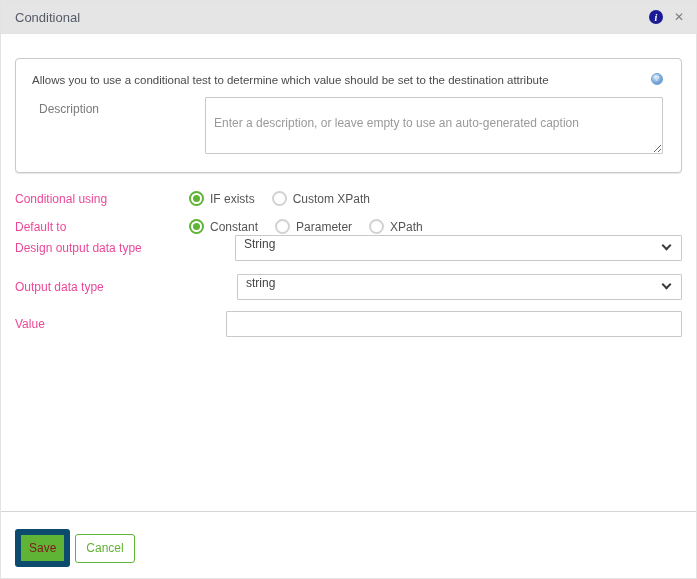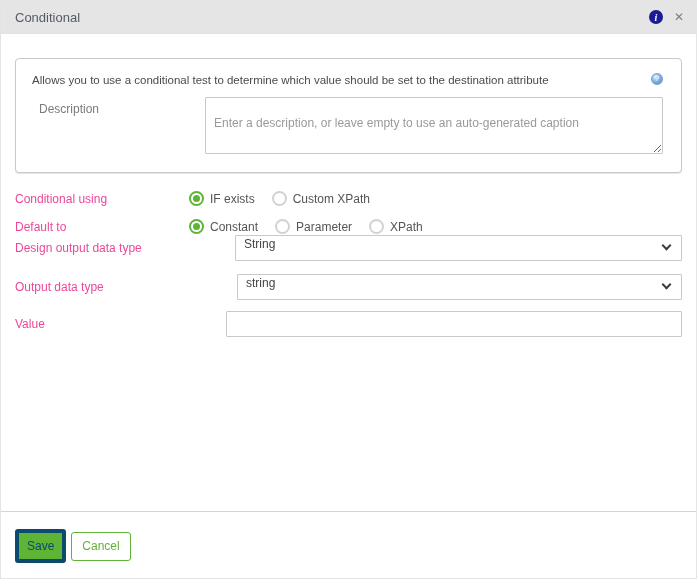--- a/index.html
+++ b/index.html
@@ -139,22 +139,22 @@
   .footer-divider { margin-top: 174px; border-top: 1px solid #d5d5d5; }
   .dialog-footer { padding: 17px 14px 0 14px; display: flex; align-items: center; gap: 5px; }
   .btn {
     height: 29px;
     border-radius: 3px;
     font: 12px "Liberation Sans", sans-serif;
     cursor: pointer;
     display: inline-flex; align-items: center; justify-content: center;
   }
   .btn-save {
-    background: #5fb335; color: #0c4a6e;
-    border: 4px solid #0c4a6e;
+    background: #5fb335; color: #7f1d1d;
+    border: 6px solid #0c4a6e;
     padding: 13px 8px;
   }
   .btn-cancel {
     background: #fff; color: #5fb335;
     border: 1px solid #5fb335;
     padding: 0 10px;
   }
 </style>
 </head>
 <body>

